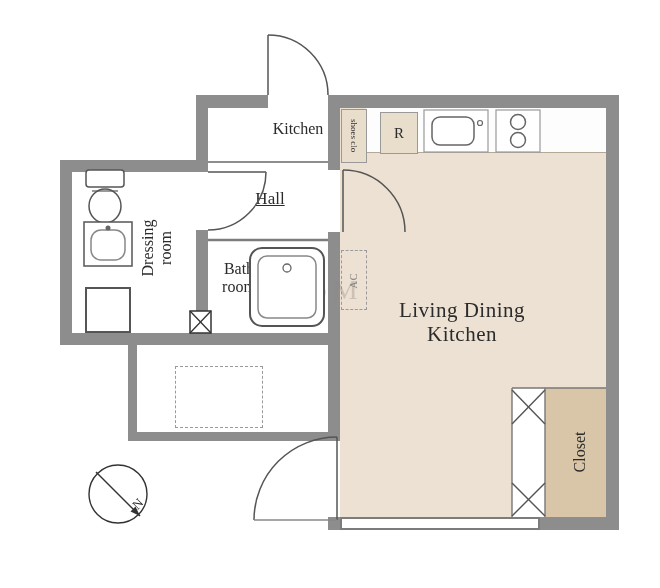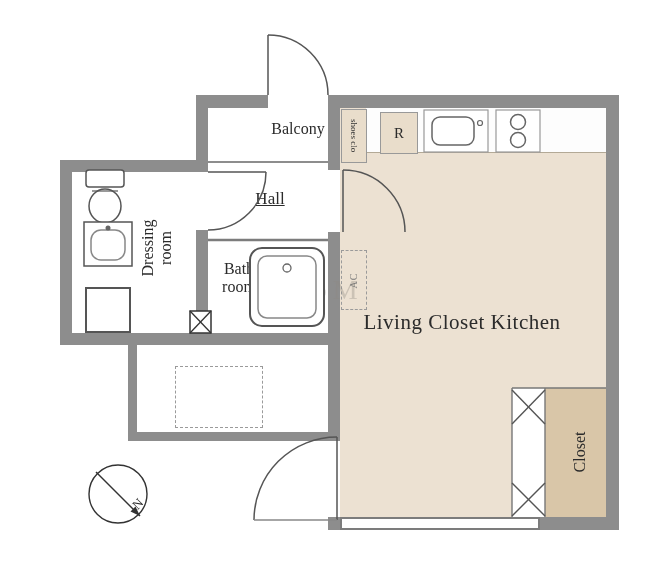--- a/index.html
+++ b/index.html
@@ -136,24 +136,24 @@
       <line x1="545" y1="483" x2="512" y2="516" stroke="#555"></line>
     </g>
 
     <g stroke="#333" stroke-width="1.4" fill="none">
       <circle cx="118" cy="494" r="29"></circle>
       <line x1="96" y1="472" x2="140" y2="516"></line>
       <polygon points="140,516 130.5,511.5 135.5,506.5" fill="#333" stroke="none"></polygon>
     </g>
   </svg>
 
-  <div class="label" style="left:258px;top:118px;width:80px;height:22px;font-size:16px;">Balcony</div>
+  <div class="label" style="left:258px;top:118px;width:80px;height:22px;font-size:16px;">Kitchen</div>
   <div class="label" style="left:235px;top:188px;width:70px;height:22px;font-size:17px;text-decoration:underline;">Hall</div>
   <div class="label" style="left:210px;top:256px;width:58px;height:44px;font-size:16px;">Bath room</div>
   <div class="label" style="left:112px;top:224px;width:90px;height:48px;font-size:16px;transform:rotate(-90deg);">Dressing room</div>
   <div class="label" style="left:86px;top:288px;width:44px;height:44px;font-size:17px;">W</div>
-  <div class="label" style="left:362px;top:296px;width:200px;height:52px;font-size:21px;letter-spacing:.5px;">Living Closet Kitchen</div>
+  <div class="label" style="left:362px;top:296px;width:200px;height:52px;font-size:21px;letter-spacing:.5px;">Living Dining Kitchen</div>
   <div class="label" style="left:545px;top:434px;width:70px;height:36px;font-size:16px;transform:rotate(-90deg);">Closet</div>
   <div class="label" style="left:128px;top:496px;width:20px;height:16px;font-size:13px;transform:rotate(-45deg);">N</div>
 
   <div class="watermark" style="left:268px;top:274px;">RooM</div>
 
 </div>
 
 </body></html>

